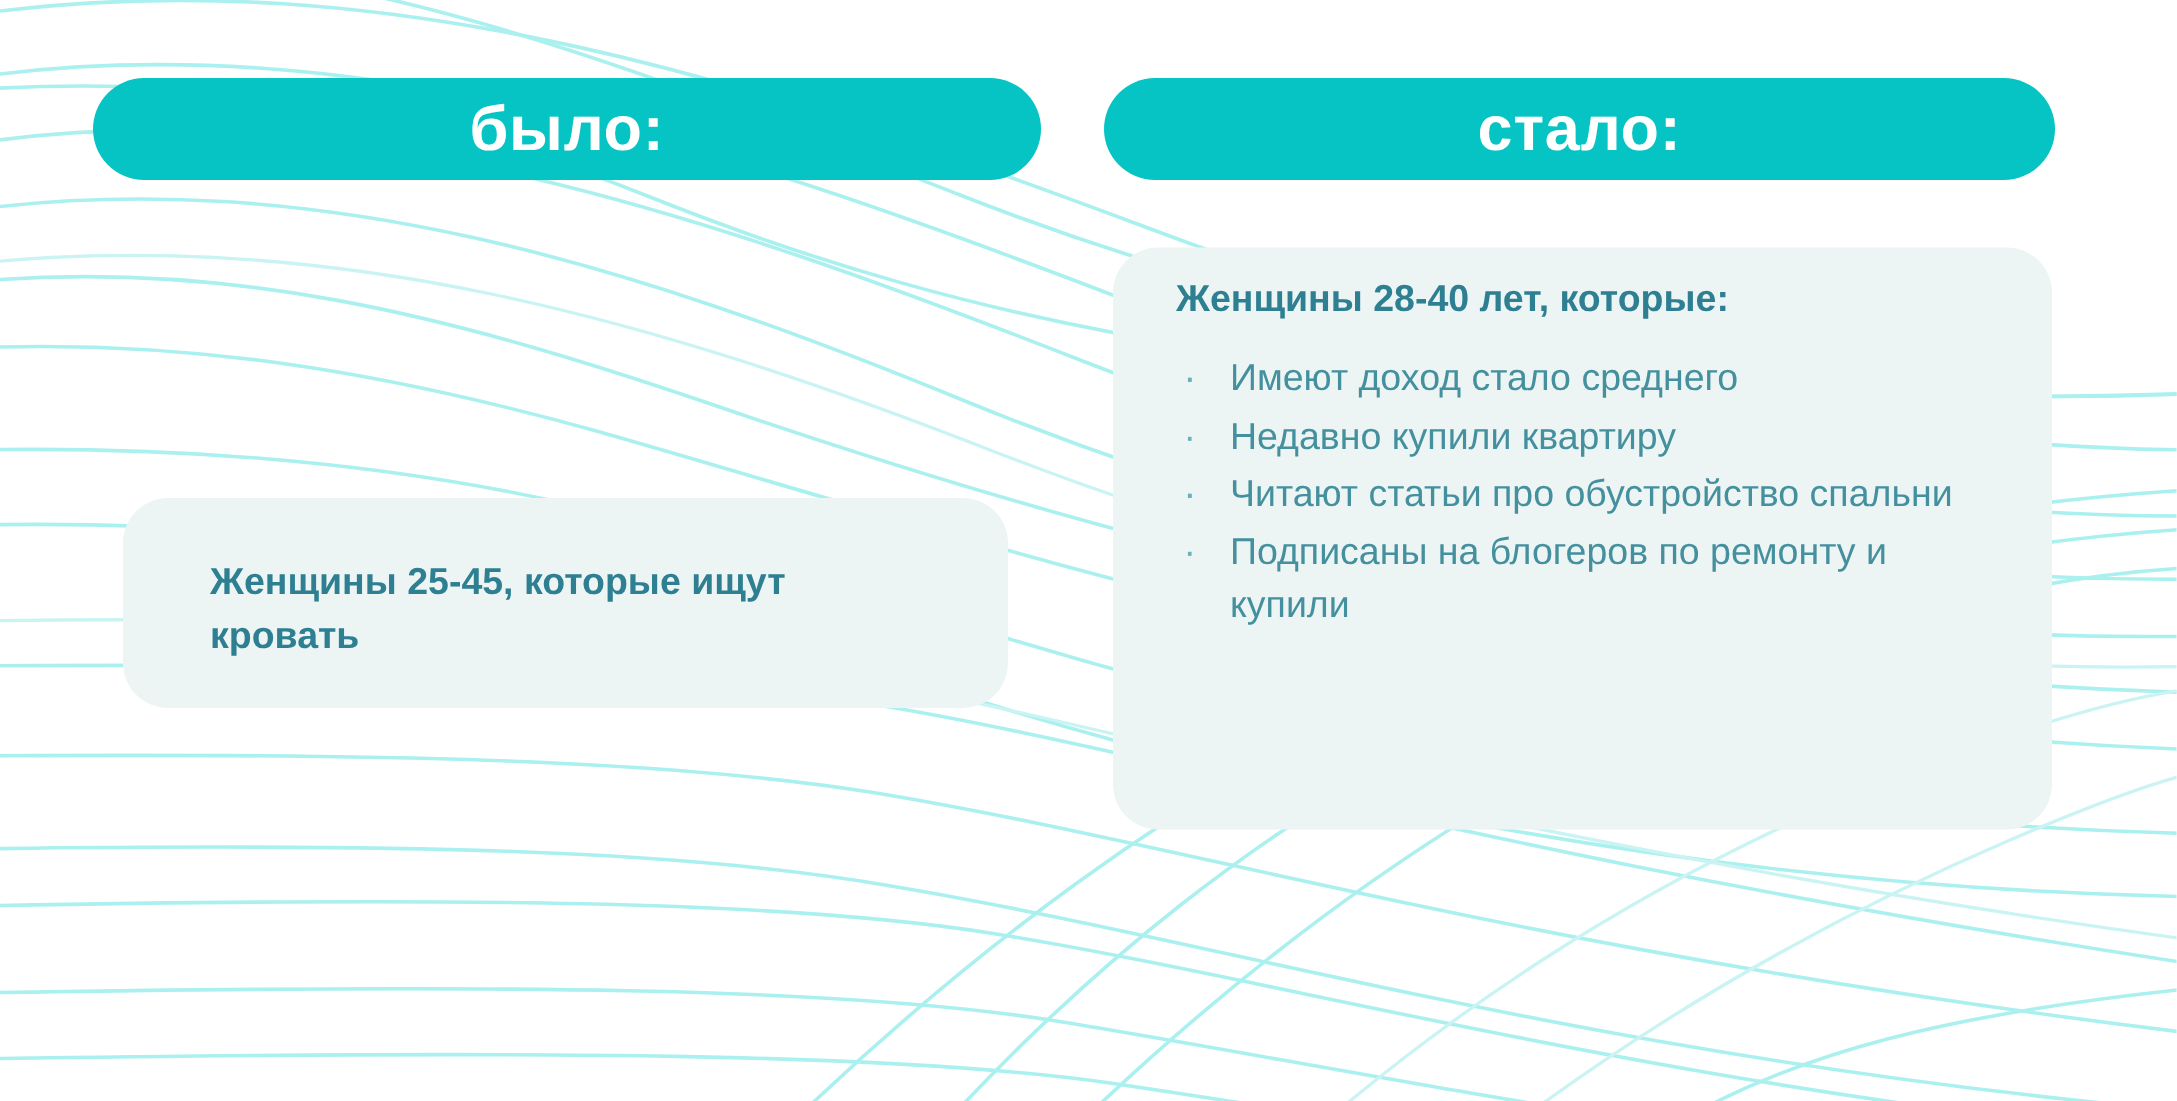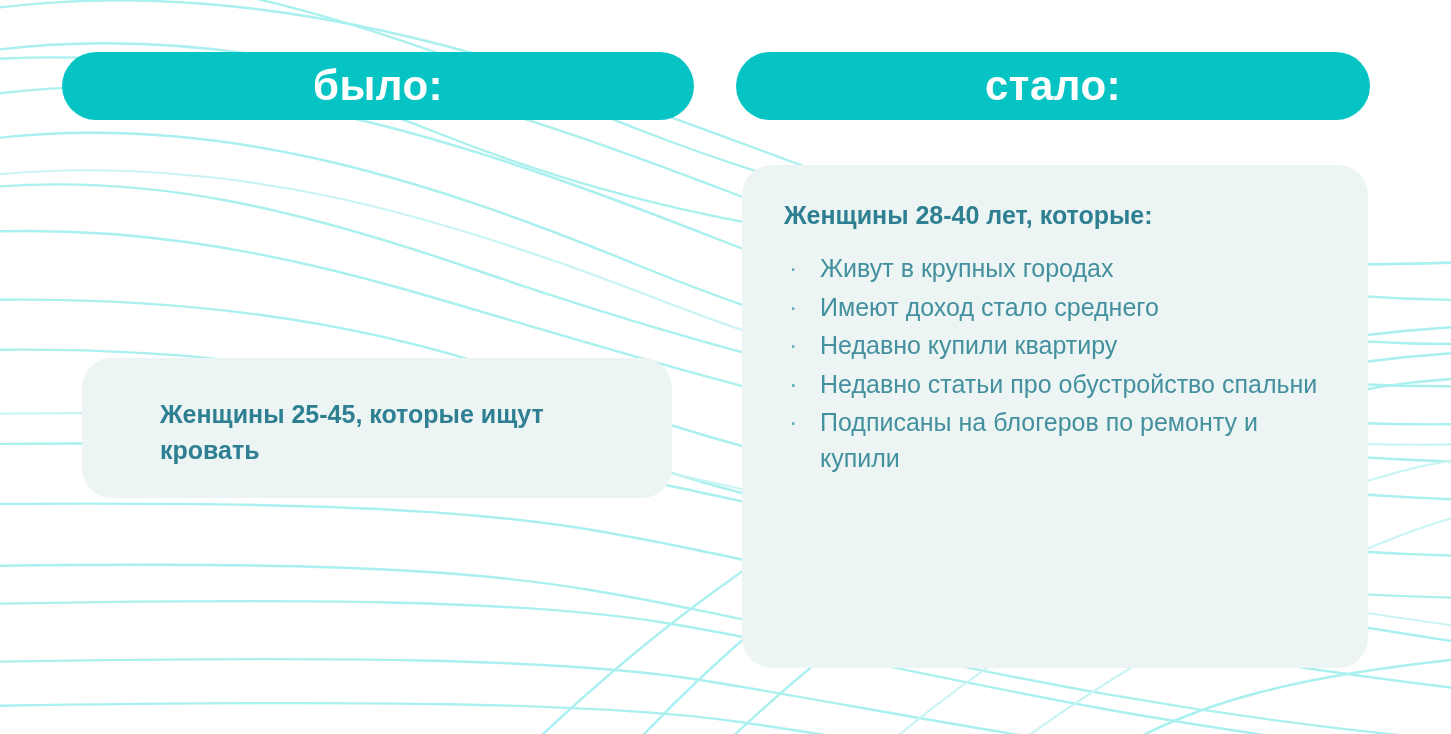--- a/index.html
+++ b/index.html
@@ -69,29 +69,28 @@
     z-index: 2;
     background: #ecf5f4;
     border-radius: 30px;
     box-sizing: border-box;
   }
   #card-before {
     left: 82px;
     top: 332px;
     width: 590px;
     height: 140px;
-    padding: 38px 40px 0 78px;
-    margin-top: 26px;
+    padding: 38px 40px 0 58px;
   }
   #card-after {
     left: 742px;
     top: 165px;
     width: 626px;
-    height: 503px;
-    padding: 32px 36px 0 42px;
+    height: 388px;
+    padding: 16px 36px 0 42px;
   }
 
   .card-heading {
     color: #2e7f92;
     font-size: 25px;
     font-weight: bold;
     line-height: 1.45;
     margin: 0;
   }
   #before-heading {
@@ -176,22 +175,22 @@
     <span class="pill-label">стало:</span>
   </div>
 
   <div class="card" id="card-before">
     <p class="card-heading" id="before-heading">Женщины 25-45, которые ищут кровать</p>
   </div>
 
   <div class="card" id="card-after">
     <p class="card-heading" id="after-heading">Женщины 28-40 лет, которые:</p>
     <ul class="bullet-list" id="after-bullets">
-        <li class="bullet-item"><span class="bullet-dot">·</span><span>Живут в крупных городах</span></li>
+        <li class="bullet-item"><span class="bullet-dot">·</span></li>
         <li class="bullet-item"><span class="bullet-dot">·</span><span>Имеют доход стало среднего</span></li>
         <li class="bullet-item"><span class="bullet-dot">·</span><span>Недавно купили квартиру</span></li>
         <li class="bullet-item"><span class="bullet-dot">·</span></li>
-        <li class="bullet-item"><span class="bullet-dot">·</span><span>Недавно статьи про обустройство спальни</span></li>
+        <li class="bullet-item"><span class="bullet-dot">·</span><span>Читают статьи про обустройство спальни</span></li>
         <li class="bullet-item"><span class="bullet-dot">·</span><span>Подписаны на блогеров по ремонту и купили</span></li>
       </ul>
   </div>
 
 </div>
 
 </body></html>

